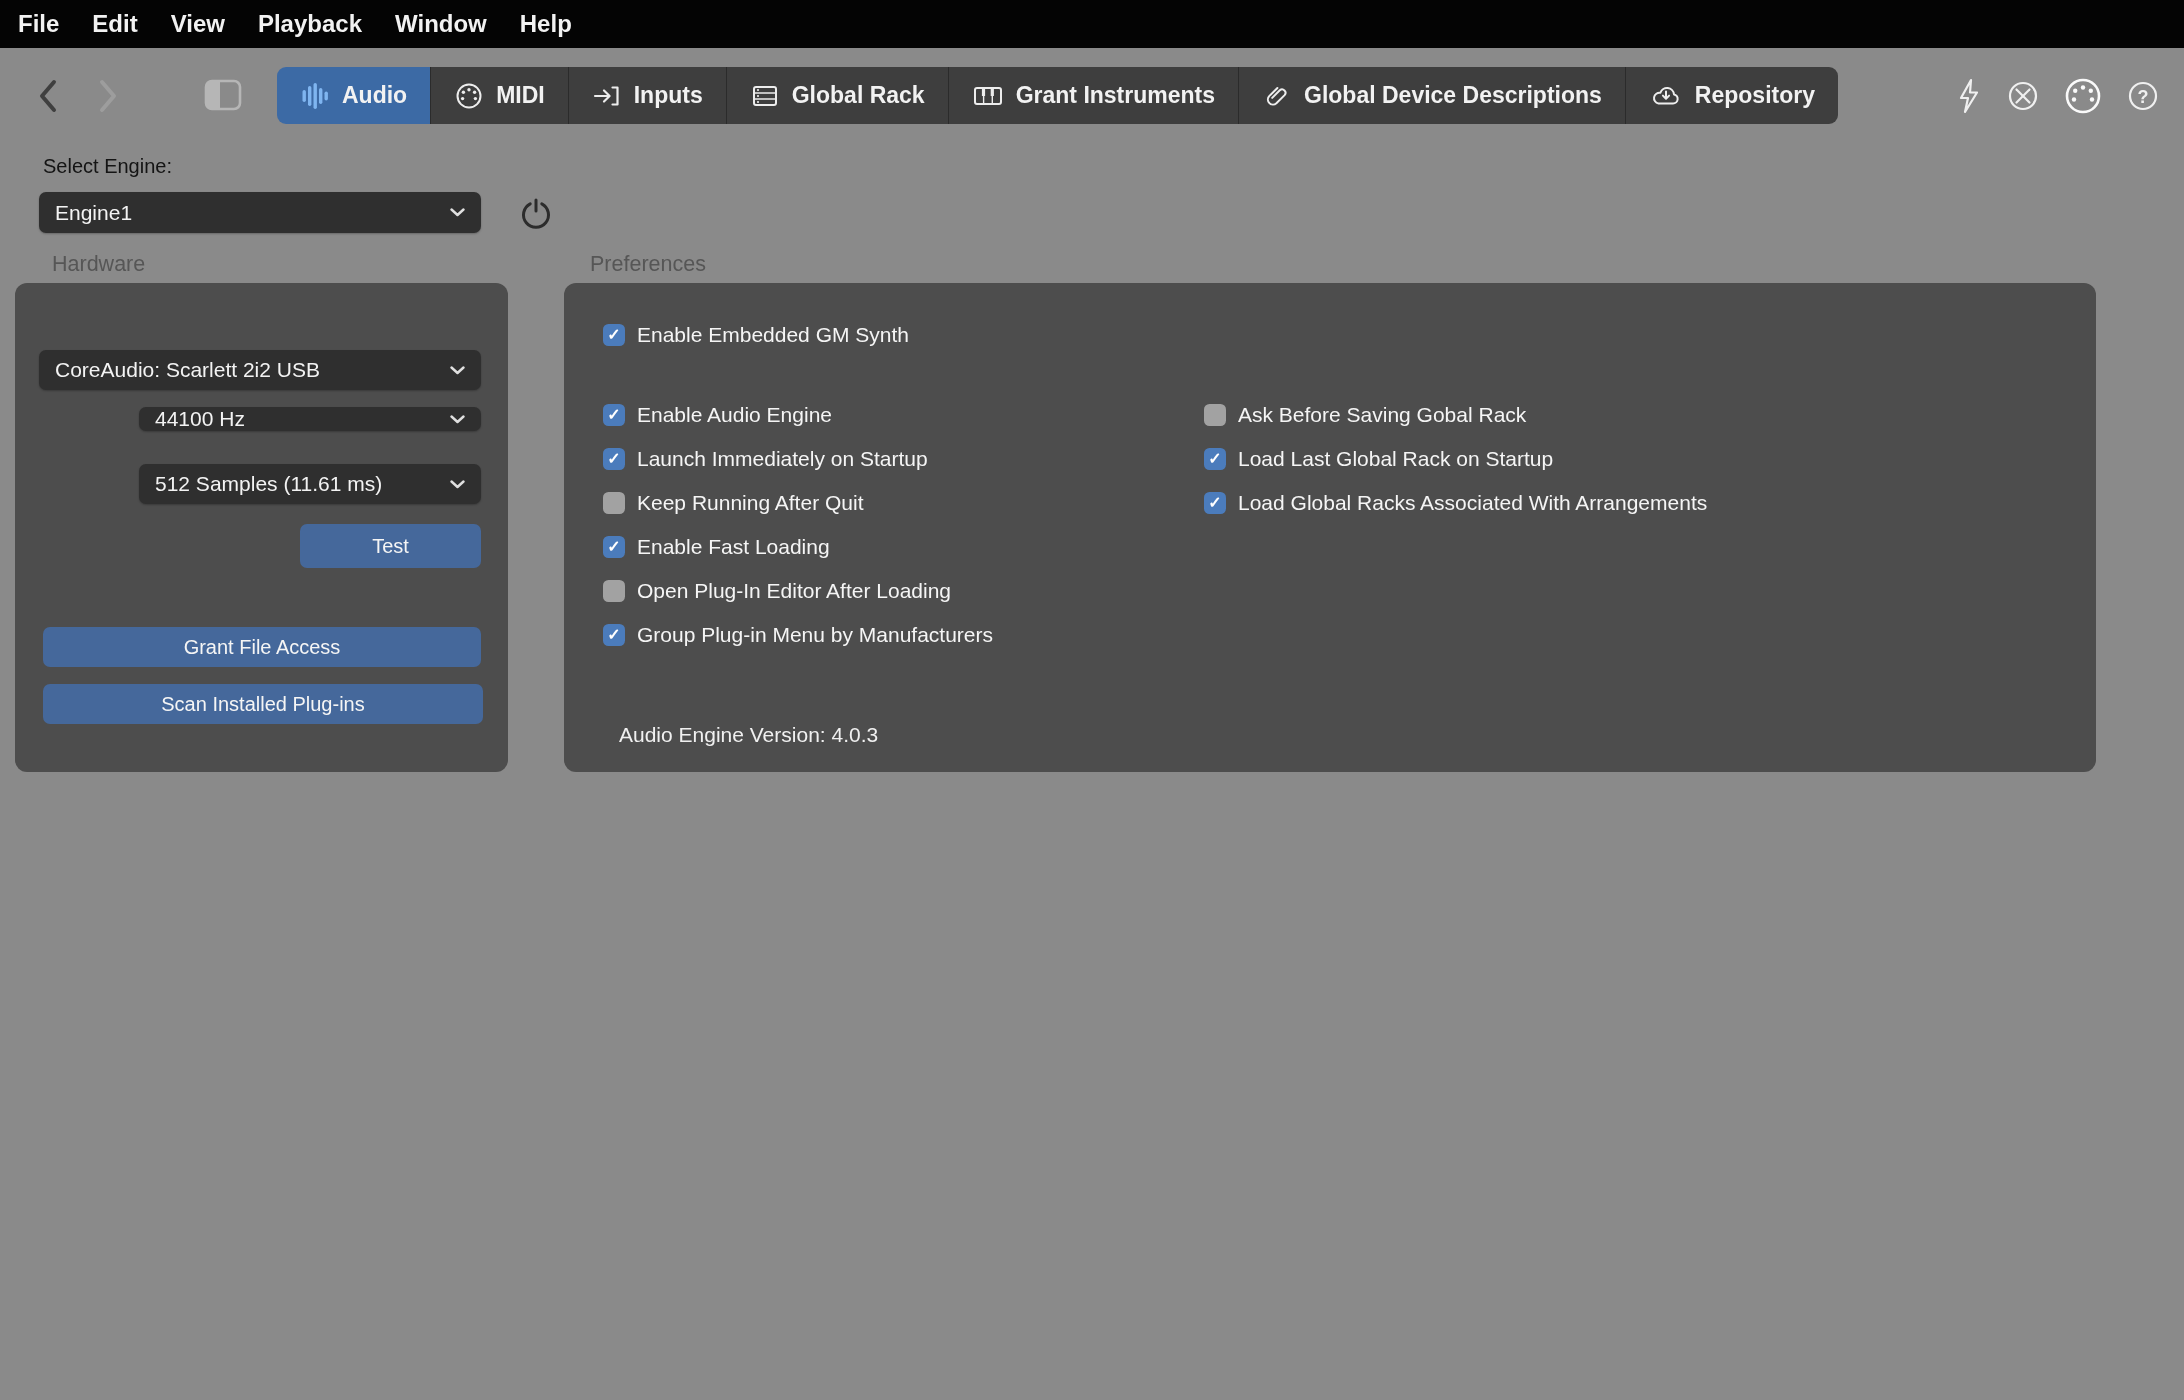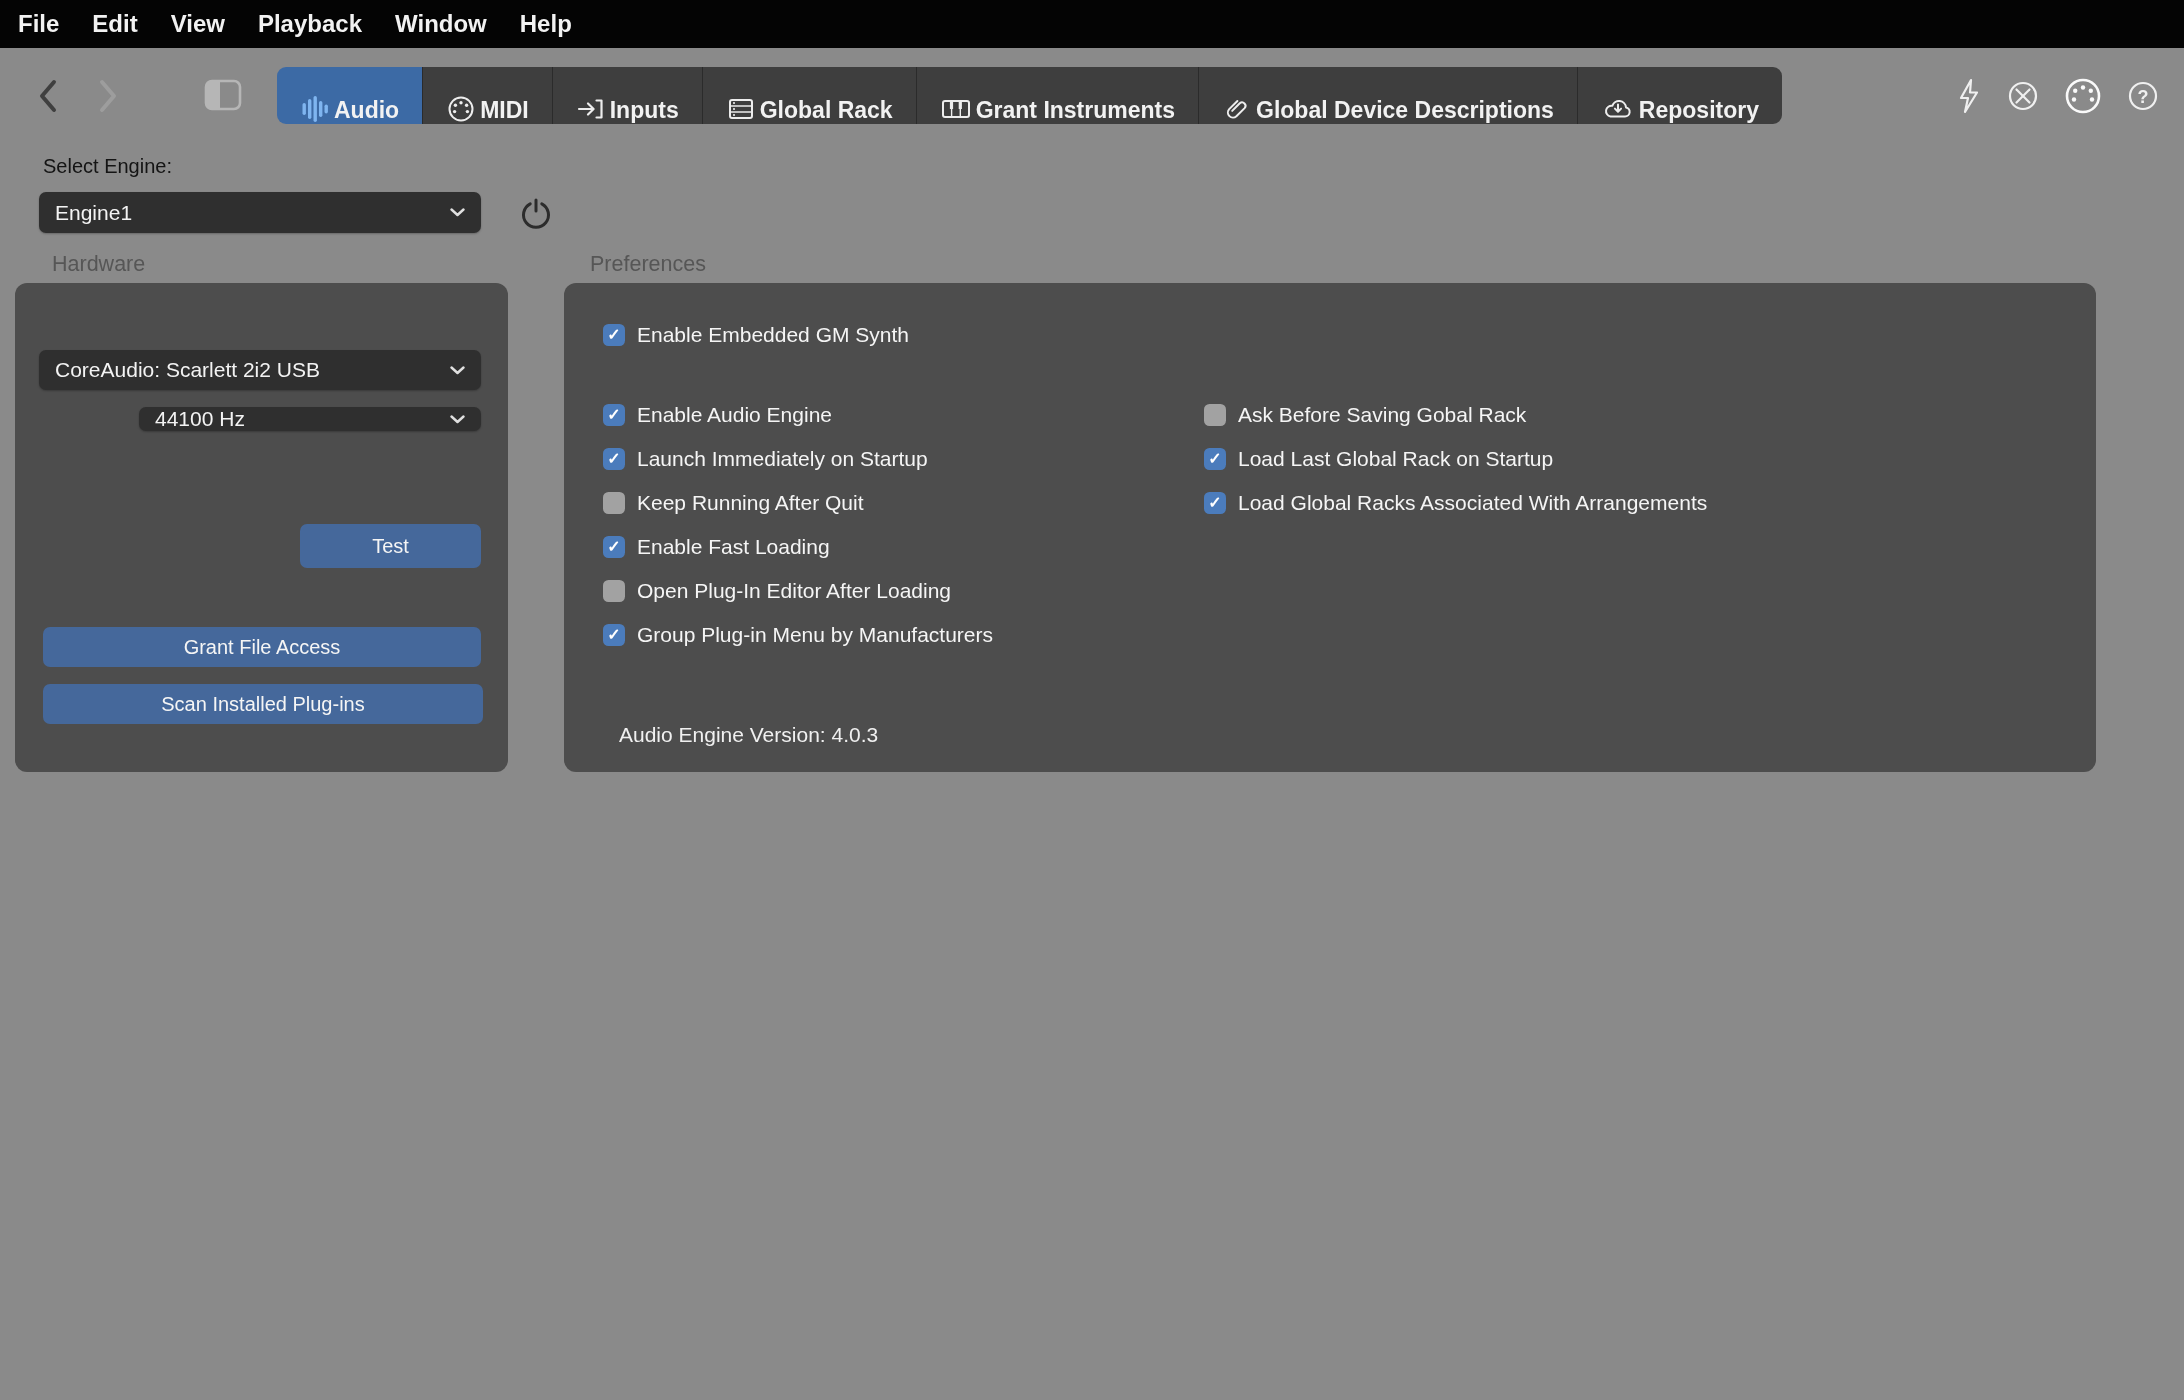--- a/index.html
+++ b/index.html
@@ -21,22 +21,22 @@
 
   
   .navbtn { position:absolute; top:67px; height:57px; display:flex; align-items:center; justify-content:center; }
   .sidebar-toggle { position:absolute; left:204px; top:79px; }
 
   .tabgroup {
     position:absolute; left:277px; top:67px; height:57px;
     display:flex; border-radius:9px; overflow:hidden;
   }
   .tab {
-    display:flex; align-items:flex-end; gap:4px;
-    padding:0 23px; background:#3e3e3e; border-right:1px solid #2b2b2b;
+    display:flex; align-items:center; gap:12px;
+    padding:10px 23px; background:#3e3e3e; border-right:1px solid #2b2b2b;
     cursor:default;
   }
   .tab:last-child { border-right:none; }
   .tab.selected { background:#3c6aa5; }
   .tlabel { color:#f2f2f2; font-size:23px; font-weight:600; white-space:nowrap; }
   .ticon { display:flex; align-items:center; }
 
   .right-icons {
     position:absolute; right:22px; top:67px; height:57px;
     display:flex; align-items:center; gap:20px;
@@ -274,20 +274,28 @@
 
   <div class="dropdown" style="left:124px;top:124px;width:342px;height:24px;">
     <span class="dval">44100 Hz</span>
     <span class="chev">
       <svg width="15" height="9" viewBox="0 0 15 9">
           <polyline points="1.5,1.5 7.5,7 13.5,1.5" fill="none" stroke="#e0e0e0" stroke-width="2.4" stroke-linecap="round" stroke-linejoin="round"></polyline>
         </svg>
     </span>
   </div>
 
+  <div class="dropdown" style="left:124px;top:181px;width:342px;height:40px;">
+    <span class="dval">512 Samples (11.61 ms)</span>
+    <span class="chev">
+      <svg width="15" height="9" viewBox="0 0 15 9">
+          <polyline points="1.5,1.5 7.5,7 13.5,1.5" fill="none" stroke="#e0e0e0" stroke-width="2.4" stroke-linecap="round" stroke-linejoin="round"></polyline>
+        </svg>
+    </span>
+  </div>
 
   <div class="btn" style="left:285px;top:241px;width:181px;height:44px;">Test</div>
   <div class="btn" style="left:28px;top:344px;width:438px;height:40px;">Grant File Access</div>
   <div class="btn" style="left:28px;top:401px;width:440px;height:40px;">Scan Installed Plug-ins</div>
 </div>
 
 <div class="panel" style="left:564px;top:283px;width:1532px;height:489px;">
 
   <div class="crow" style="left:39px;top:40px;">
     <span class="checkbox checked"></span>

